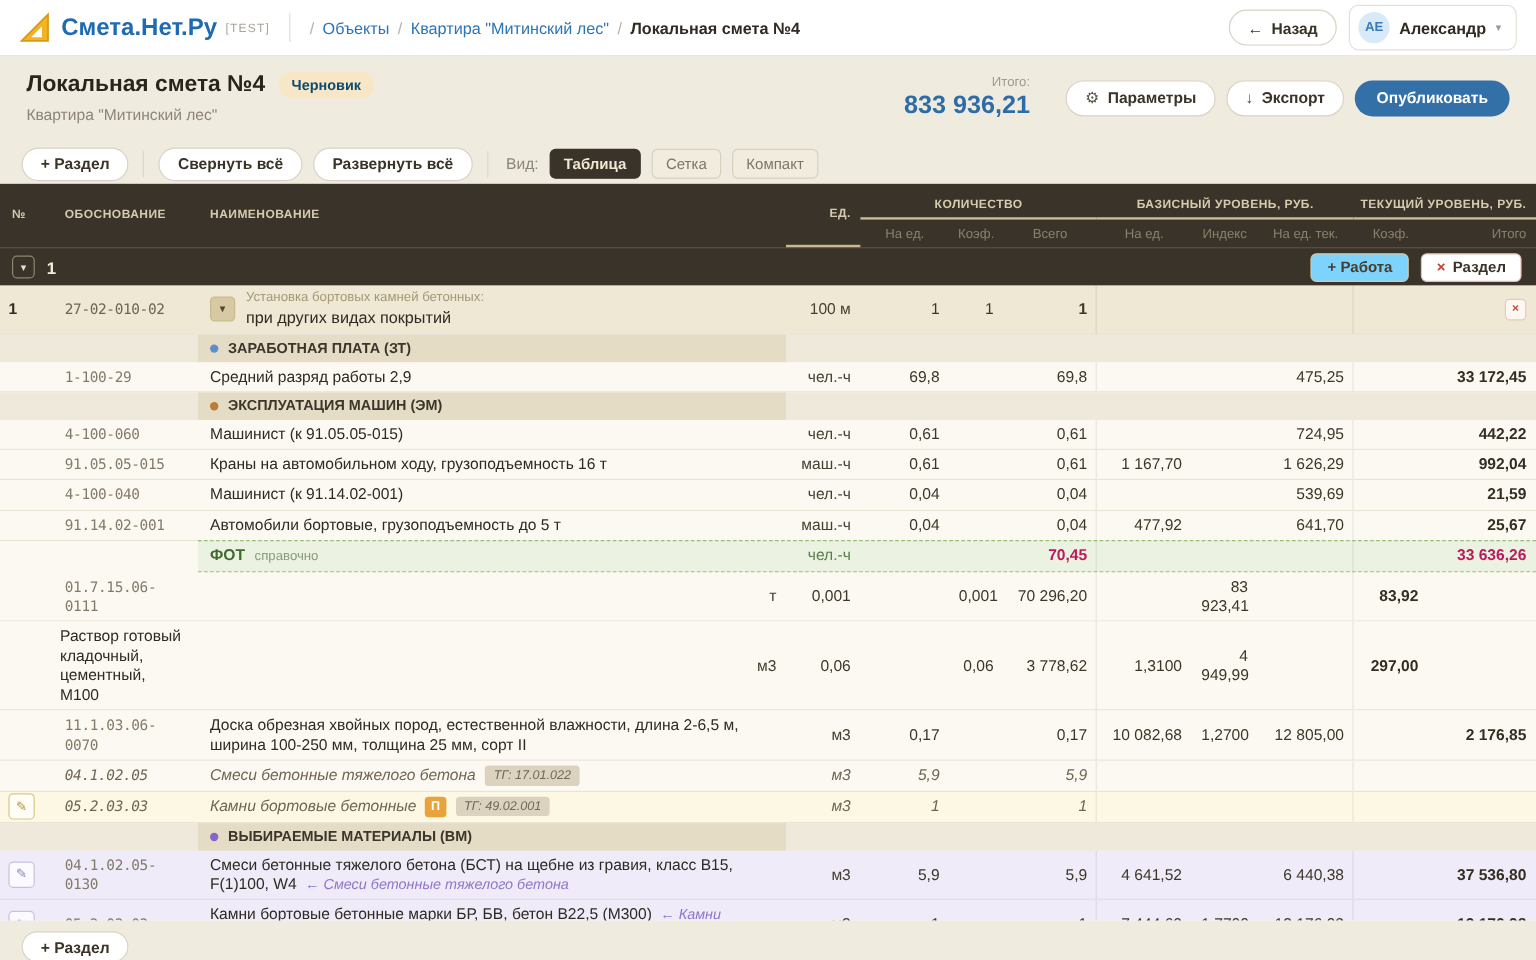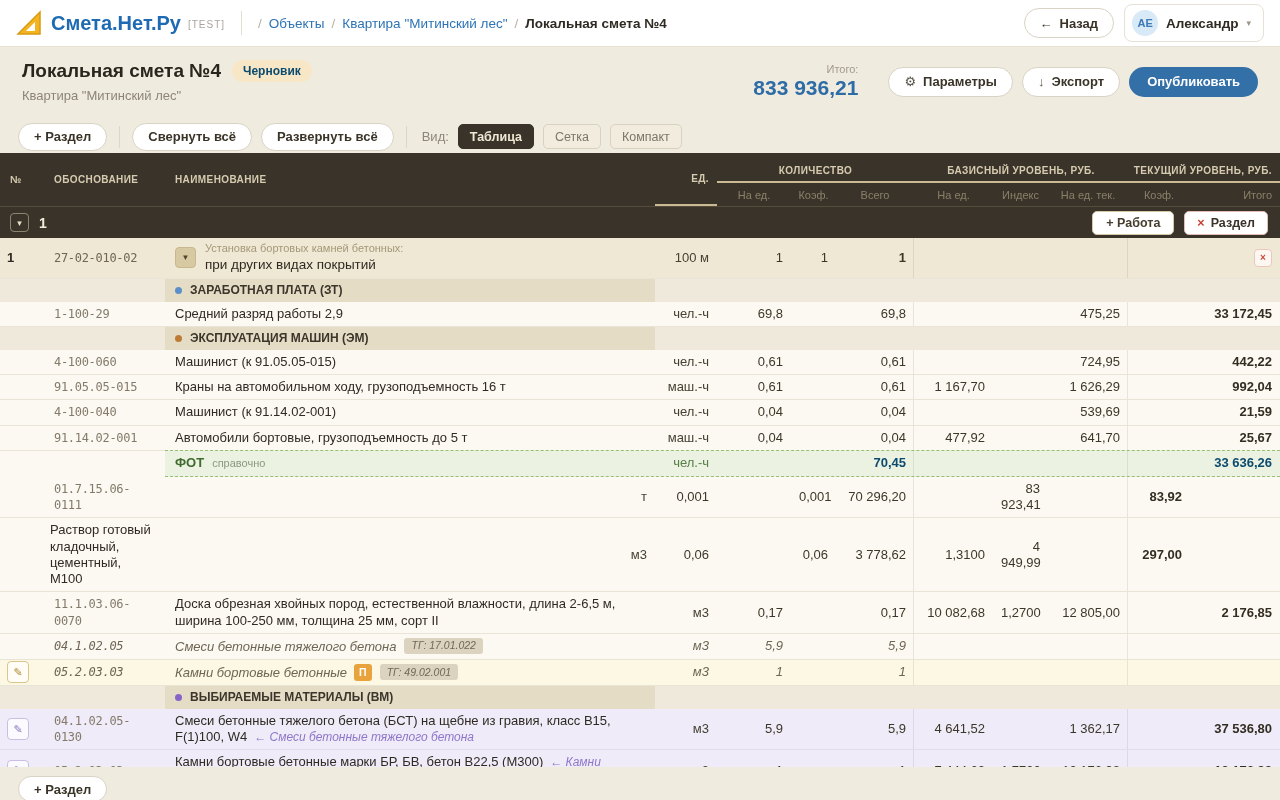--- a/index.html
+++ b/index.html
@@ -71,21 +71,21 @@
   .th-s-c5{grid-column:5} .th-s-c6{grid-column:6} .th-s-c7{grid-column:7} .th-s-c8{grid-column:8}
   .th-s-c9{grid-column:9} .th-s-c10{grid-column:10} .th-s-c11{grid-column:11}
   .th-s-c12{grid-column:12; justify-content:flex-end; padding-right:8px;}
 
   .section-row { height:32px; background:#3a332a; border-top:1px solid #554c3b; display:flex; align-items:center;
                  gap:10px; padding:0 12px 0 10px; }
   .sec-caret { width:19px; height:19px; border-radius:4px; border:1px solid #8e8570; background:transparent;
                color:#e8dfc8; font-size:9px; display:flex; align-items:center; justify-content:center; cursor:pointer; }
   .sec-num { font-size:14px; font-weight:bold; color:#f3ecd8; }
   .sec-spacer { flex:1; }
-  .btn-add-work { height:24px; padding:0 13px; border-radius:5px; background:#ffffff; border:1px solid #d6c8a4;
+  .btn-add-work { height:24px; padding:0 13px; border-radius:5px; background:#7dd3fc; border:1px solid #d6c8a4;
                   color:#453d2e; font-size:12.5px; font-weight:bold; font-family:"Liberation Sans", sans-serif; cursor:pointer; }
   .btn-del-section { height:24px; padding:0 12px; border-radius:5px; background:#fff; border:1px solid #e3bdb7;
                      color:#3b332a; font-size:12.5px; font-weight:bold; font-family:"Liberation Sans", sans-serif;
                      cursor:pointer; display:inline-flex; align-items:center; gap:6px; }
   .red-x { color:#c64135; font-weight:bold; }
 
   
   .row { position:relative; align-items:center; background:#fcf9f2; border-bottom:1px solid #eae4d6; min-height:24px; font-size:13px; }
   .c { padding:4px 8px; position:relative; z-index:1; line-height:1.25; }
   .c-num { padding:0 0 0 7px; font-weight:bold; color:#2f2a22; display:flex; align-items:center; }
@@ -114,21 +114,21 @@
   .band { grid-column:3/4; align-self:stretch; background:#e5dcc5; display:flex; align-items:center; padding-left:10px; }
   .dot { width:7px; height:7px; border-radius:50%; margin-right:8px; }
   .g-label { font-size:12px; font-weight:bold; color:#3b352b; }
 
   .f-row { min-height:26px; border-bottom-color:transparent; }
   .f-row::before { content:""; position:absolute; left:165px; right:0; top:-1px; bottom:-1px; background:#ebf2e2;
                    border-top:1px dashed #94bf74; border-bottom:1px dashed #94bf74; }
   .fot-label { font-weight:bold; color:#3f6b2e; }
   .fot-note { font-size:11px; color:#8a9a7d; margin-left:8px; }
   .f-row .c-unit { color:#597f48; }
-  .f-row .c7, .f-row .total { color:#0c4a6e; font-weight:bold; }
+  .f-row .c7, .f-row .total { color:#be185d; font-weight:bold; }
 
   .r-italic { font-style:italic; }
   .r-italic .c-name, .r-italic .c-code, .r-italic .c-unit, .r-italic .num { color:#6e6554; }
   .r-yellow { background:#fcf8e3; }
   .r-purple { background:#efebf8; border-bottom-color:#e2dcef; }
 
   .pencil { width:22px; height:22px; border-radius:4px; background:#fffdf6; border:1px solid #d9c68c; color:#b08e3c;
             font-size:11px; display:flex; align-items:center; justify-content:center; cursor:pointer; font-weight:normal; }
   .r-purple .pencil { border-color:#c9bfe2; color:#8d7cc2; background:#fbfaff; }
   .pbadge { display:inline-block; background:#e8a33c; color:#fff; font-style:normal; font-size:10.5px; font-weight:bold;
@@ -465,21 +465,21 @@
           <button class="pencil">✎</button>
         </div>
         <div class="c c2 c-code">04.1.02.05-0130</div>
         <div class="c c3 c-name"><span class="nm">Смеси бетонные тяжелого бетона (БСТ) на щебне из гравия, класс B15, F(1)100, W4</span><span class="ref">← Смеси бетонные тяжелого бетона</span></div>
         <div class="c c4 c-unit">м3</div>
         <div class="c c5 num">5,9</div>
         <div class="c c6 num"></div>
         <div class="c c7 num">5,9</div>
         <div class="c c8 num">4 641,52</div>
         <div class="c c9 num"></div>
-        <div class="c c10 num">1 362,17</div>
+        <div class="c c10 num">6 440,38</div>
         <div class="c c11 num"></div>
         <div class="c c12 num total">37 536,80</div>
         <i class="vl vl1"></i>
         <i class="vl vl2"></i>
       </div>
       <div class="grid-cols row  r-purple">
         <div class="c c1 c-num">
           <button class="pencil">✎</button>
         </div>
         <div class="c c2 c-code">05.2.03.03-</div>

